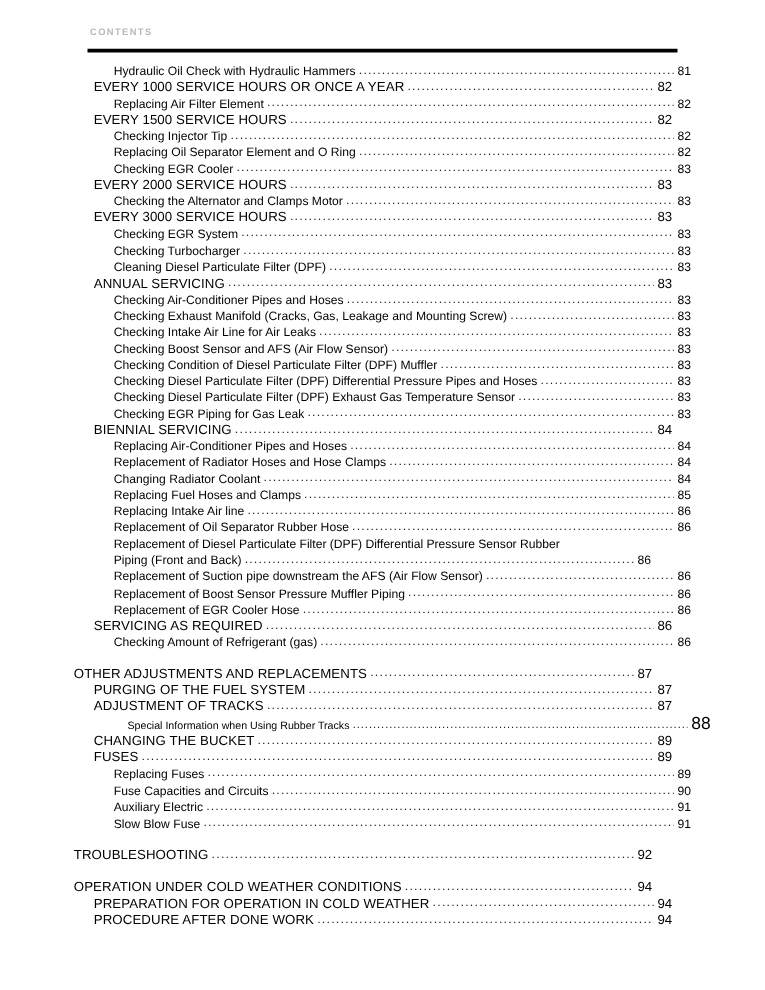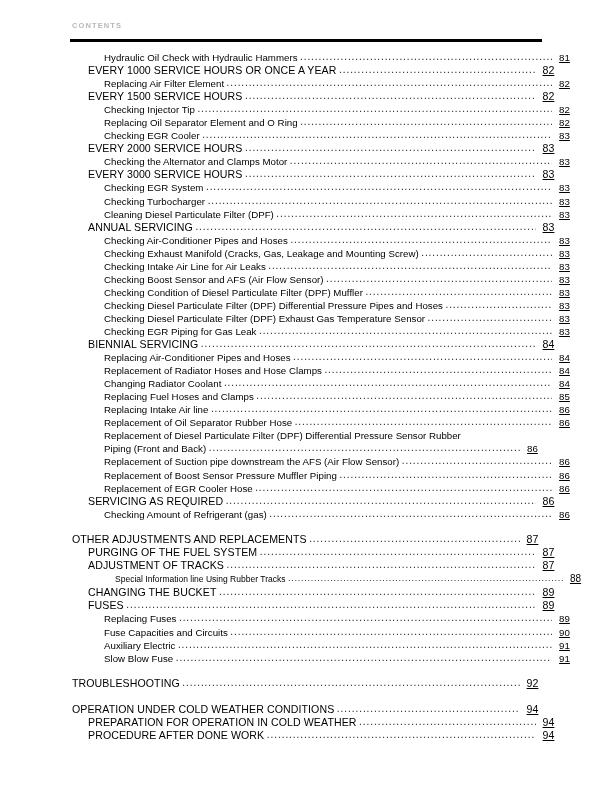--- a/index.html
+++ b/index.html
@@ -37,21 +37,21 @@
   .header-rule {
     position: absolute;
     left: 70px;
     top: 39px;
     width: 472px;
     height: 3px;
     background: #000000;
   }
   .toc {
     position: absolute;
-    left: 72px;
+    left: 59px;
     top: 51px;
     width: 470px;
   }
   .row {
     display: flex;
     align-items: baseline;
     width: 100%;
     line-height: 13.05px;
     white-space: nowrap;
   }
@@ -69,23 +69,22 @@
   }
   .row .leader::after {
     content: ".......................................................................................................................................................................................";
     letter-spacing: 0.9px;
     font-size: 10px;
     color: #1a1a1a;
   }
   .row .pg {
     flex: 0 0 auto;
     width: 19px;
-    text-align: center;
+    text-align: left;
     padding-left: 3px;
-    text-decoration: underline;
   }
 
   
   .lvl0 { padding-left: 0px; }
   .lvl1 { padding-left: 16px; }
   .lvl2 { padding-left: 32px; }
   .lvl3 { padding-left: 43px; }
 
   
   .caps {
@@ -98,21 +97,21 @@
     letter-spacing: 0.02px;
   }
   .small {
     font-size: 8.5px;
     letter-spacing: 0.01px;
   }
   .small .leader::after { font-size: 9px; letter-spacing: 0.75px; }
   .caps .pg, .mixed .pg, .small .pg { letter-spacing: 0; }
   .caps .pg { font-size: 10.6px; }
   .mixed .pg { font-size: 9.7px; }
-  .small .pg { font-size: 10px; }
+  .small .pg { font-size: 14px; }
 
   
   .wrap-first {
     line-height: 13.05px;
     font-size: 9.7px;
     white-space: nowrap;
   }
   .gap-before { margin-top: 12.5px; }
 </style>
 </head>
@@ -313,21 +312,21 @@
         <span class="txt">PURGING OF THE FUEL SYSTEM</span>
         <span class="leader"></span>
         <span class="pg">87</span>
       </div>
       <div class="row caps lvl1">
         <span class="txt">ADJUSTMENT OF TRACKS</span>
         <span class="leader"></span>
         <span class="pg">87</span>
       </div>
       <div class="row small lvl3">
-        <span class="txt">Special Information line Using Rubber Tracks</span>
+        <span class="txt">Special Information when Using Rubber Tracks</span>
         <span class="leader"></span>
         <span class="pg">88</span>
       </div>
       <div class="row caps lvl1">
         <span class="txt">CHANGING THE BUCKET</span>
         <span class="leader"></span>
         <span class="pg">89</span>
       </div>
       <div class="row caps lvl1">
         <span class="txt">FUSES</span>

